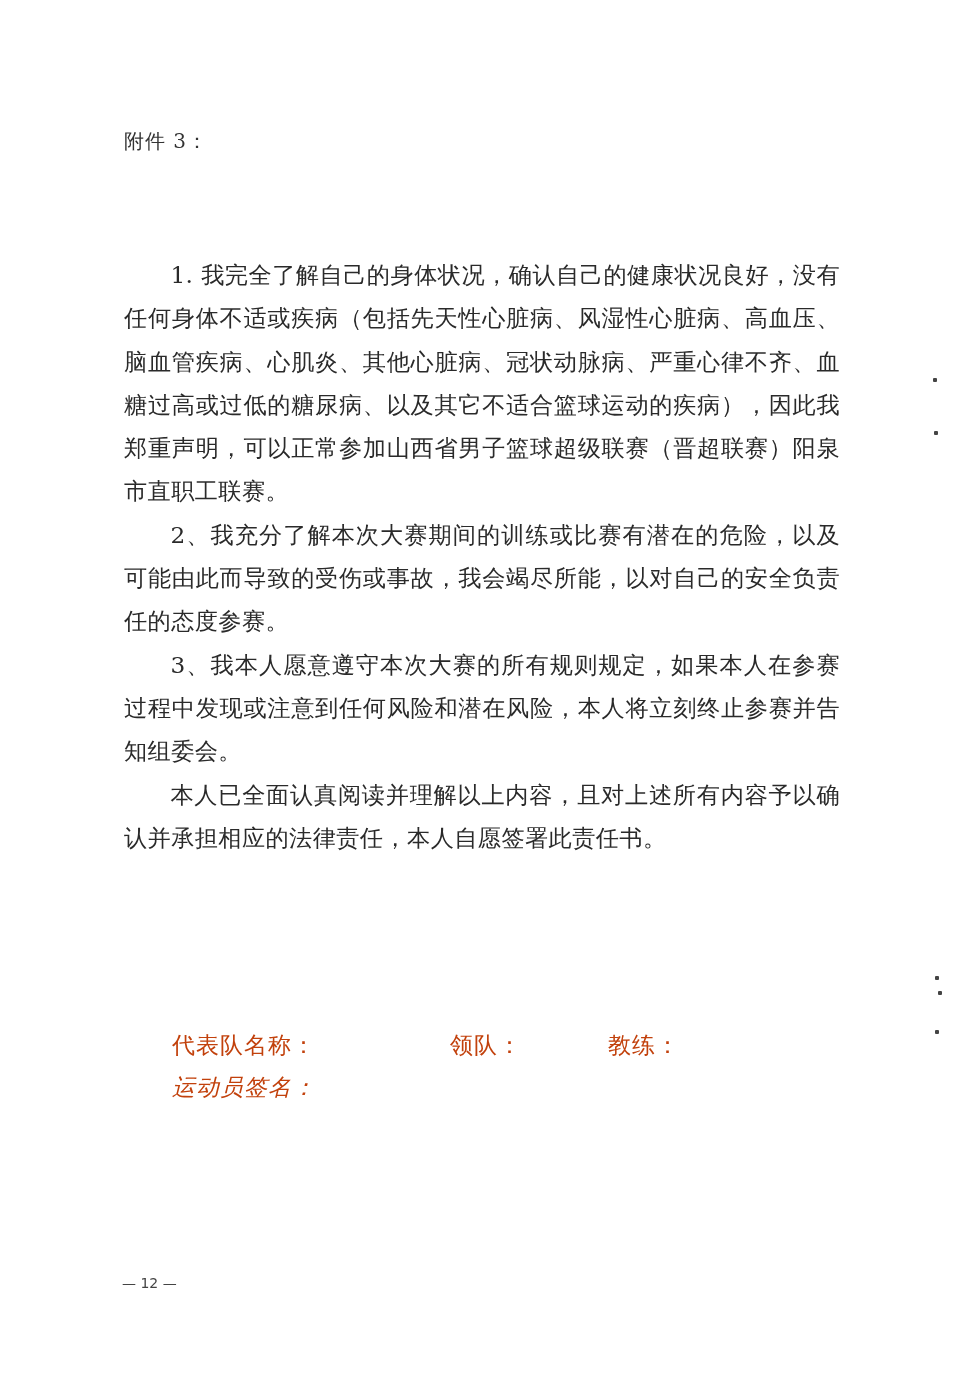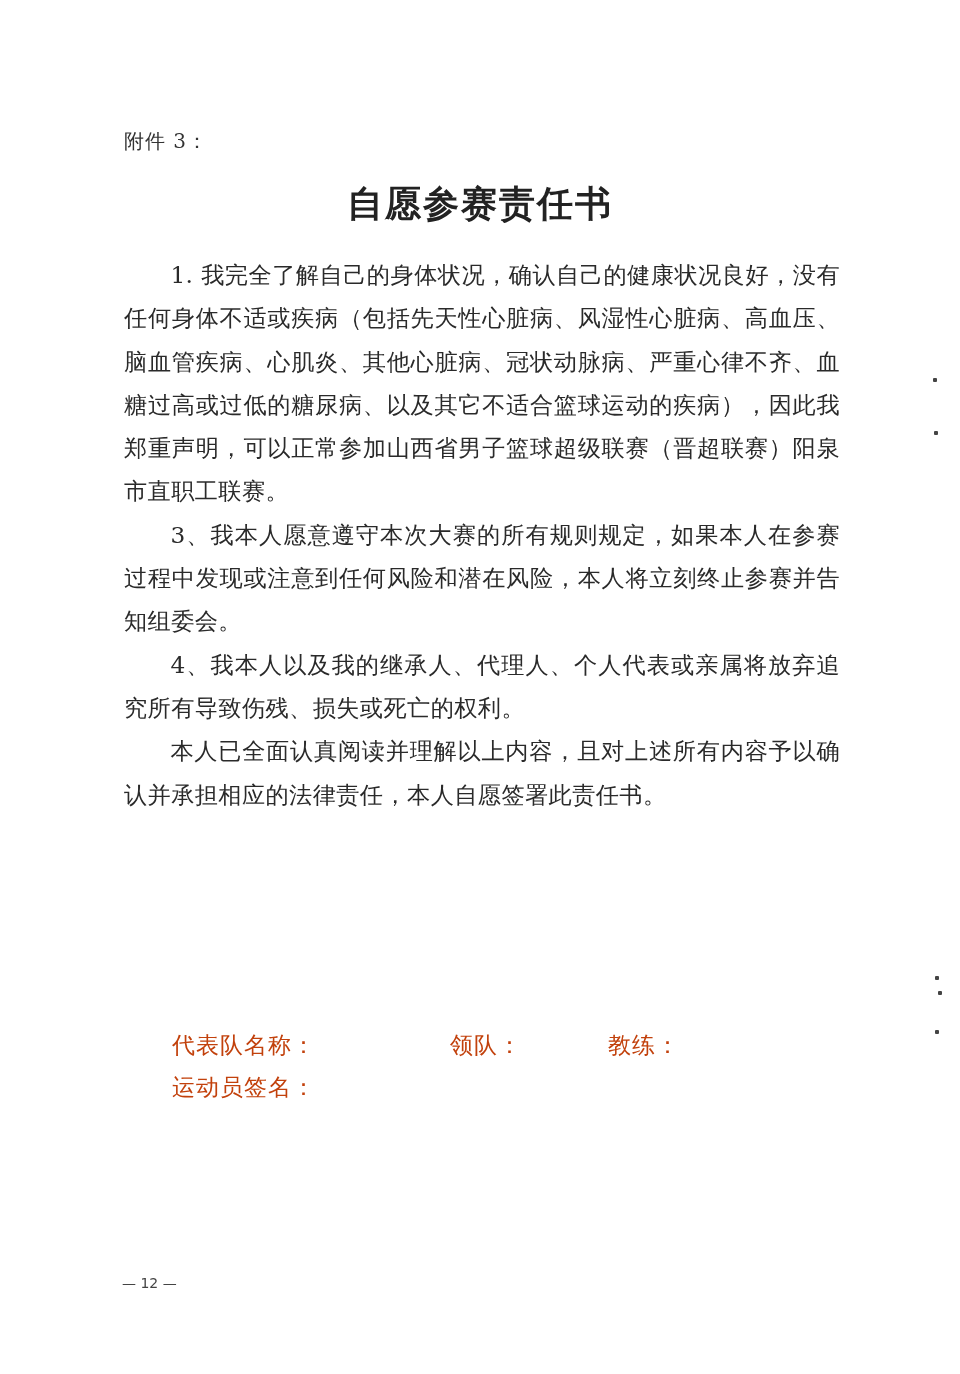--- a/index.html
+++ b/index.html
@@ -43,33 +43,32 @@
       position: absolute; width: 4px; height: 4px; background: #444; border-radius: 1px;
     }
   </style>
 </head>
 <body>
 
 <div class="page">
 
   <div class="attachment">附件 3：</div>
 
-  <div class="title">自愿参赛责任书</div>
 
   <div class="body-text">
     <p>1. 我完全了解自己的身体状况，确认自己的健康状况良好，没有任何身体不适或疾病（包括先天性心脏病、风湿性心脏病、高血压、脑血管疾病、心肌炎、其他心脏病、冠状动脉病、严重心律不齐、血糖过高或过低的糖尿病、以及其它不适合篮球运动的疾病），因此我郑重声明，可以正常参加山西省男子篮球超级联赛（晋超联赛）阳泉市直职工联赛。</p>
+    <p>2、我充分了解本次大赛期间的训练或比赛有潜在的危险，以及可能由此而导致的受伤或事故，我会竭尽所能，以对自己的安全负责任的态度参赛。</p>
     <p>3、我本人愿意遵守本次大赛的所有规则规定，如果本人在参赛过程中发现或注意到任何风险和潜在风险，本人将立刻终止参赛并告知组委会。</p>
-    <p>4、我本人以及我的继承人、代理人、个人代表或亲属将放弃追究所有导致伤残、损失或死亡的权利。</p>
     <p>本人已全面认真阅读并理解以上内容，且对上述所有内容予以确认并承担相应的法律责任，本人自愿签署此责任书。</p>
   </div>
 
   <div class="sign-row" style="left:172px; top:1030px;">代表队名称：</div>
   <div class="sign-row" style="left:450px; top:1030px;">领队：</div>
   <div class="sign-row" style="left:608px; top:1030px;">教练：</div>
-  <div class="sign-row" style="left:172px; top:1072px;">运动员签名：</div>
+  <div class="sign-row" style="left:172px; top:1072px;font-style:italic;">运动员签名：</div>
 
 
   <div class="page-num">— 12 —</div>
 
   <div class="speck" style="left:933px; top:378px;"></div>
   <div class="speck" style="left:934px; top:431px;"></div>
   <div class="speck" style="left:935px; top:976px;"></div>
   <div class="speck" style="left:938px; top:991px;"></div>
   <div class="speck" style="left:935px; top:1030px;"></div>
 </div>

